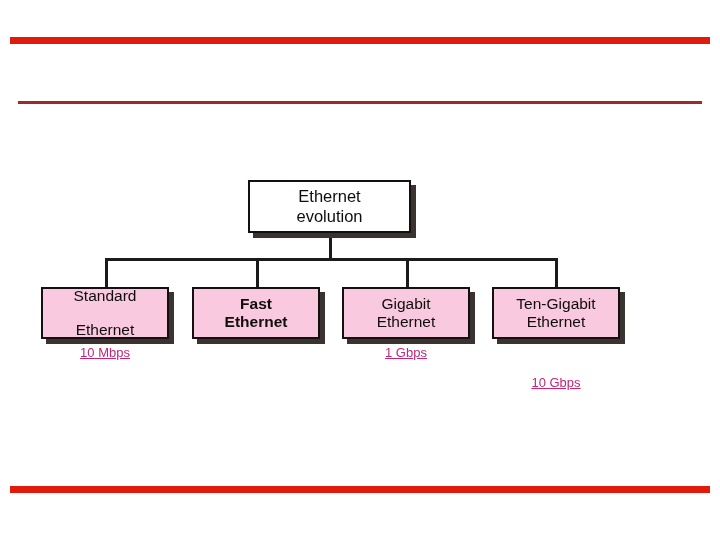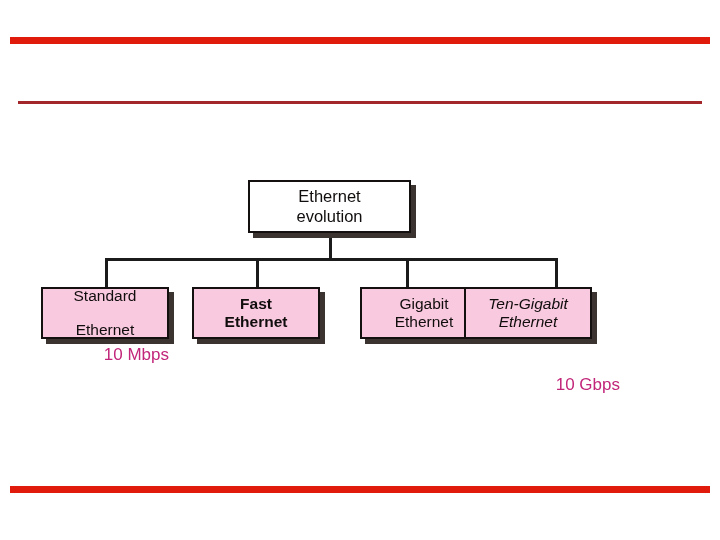--- a/index.html
+++ b/index.html
@@ -107,37 +107,38 @@
   }
   .node-leaf {
     top: 287px;
     width: 128px;
     height: 52px;
     background: #f9c9df;
     font-size: 15.5px;
   }
   .node-leaf-1 { left: 41px; gap: 16px; }
   .node-leaf-2 { left: 192px; font-weight: bold; }
-  .node-leaf-3 { left: 360px; }
-  .node-leaf-4 { left: 464px; font-style: italic; }
+  .node-leaf-3 { left: 342px; }
+  .node-leaf-4 { left: 492px; }
 
   .node-line {
     display: block;
     white-space: nowrap;
   }
 
   
   .speed {
     position: absolute;
     top: 345px;
     width: 128px;
-    text-align: right;
-    font-size: 17px;
+    text-align: center;
+    font-size: 13px;
     color: #c2267a;
     white-space: nowrap;
+    text-decoration: underline;
   }
   .speed-1 { left: 41px; }
   .speed-2 { left: 192px; }
   .speed-3 { left: 342px; }
   .speed-4 { left: 492px; margin-top: 30px; }
 </style>
 </head>
 <body>
 
 <div class="slide">
@@ -171,16 +172,17 @@
     <div class="node node-leaf node-leaf-3">
       <span class="node-line">Gigabit</span>
       <span class="node-line">Ethernet</span>
     </div>
     <div class="node node-leaf node-leaf-4">
       <span class="node-line">Ten-Gigabit</span>
       <span class="node-line">Ethernet</span>
     </div>
 
     <div class="speed speed-1">10 Mbps</div>
+    <div class="speed speed-3">1 Gbps</div>
     <div class="speed speed-4">10 Gbps</div>
 
   </div>
 </div>
 
 </body></html>

